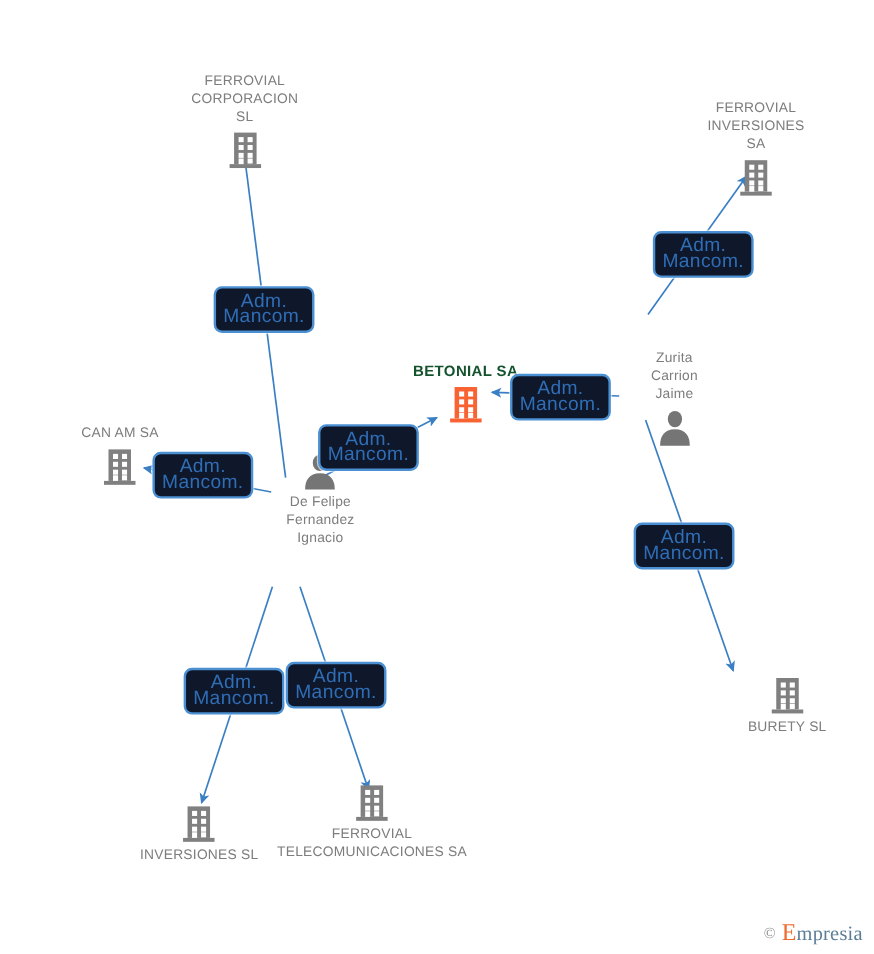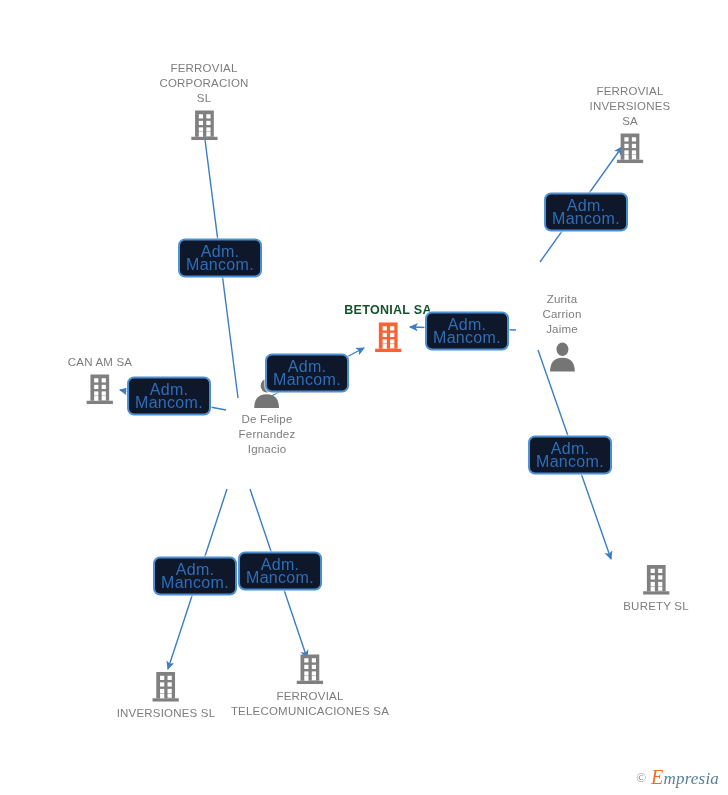--- a/index.html
+++ b/index.html
@@ -80,21 +80,20 @@
     gap: 5px;
     font-size: 16px;
   }
   #watermark .copy {
     color: #8f8f8f;
     font-size: 13px;
     font-family: "Liberation Serif", serif;
   }
   #watermark .brand {
     font-family: "Liberation Serif", serif;
-    font-style: italic;
     font-size: 17px;
     color: #5b7f99;
     letter-spacing: 0.2px;
   }
   #watermark .brand .cap {
     color: #ef6c2f;
     font-size: 20px;
   }
 </style>
 </head>

